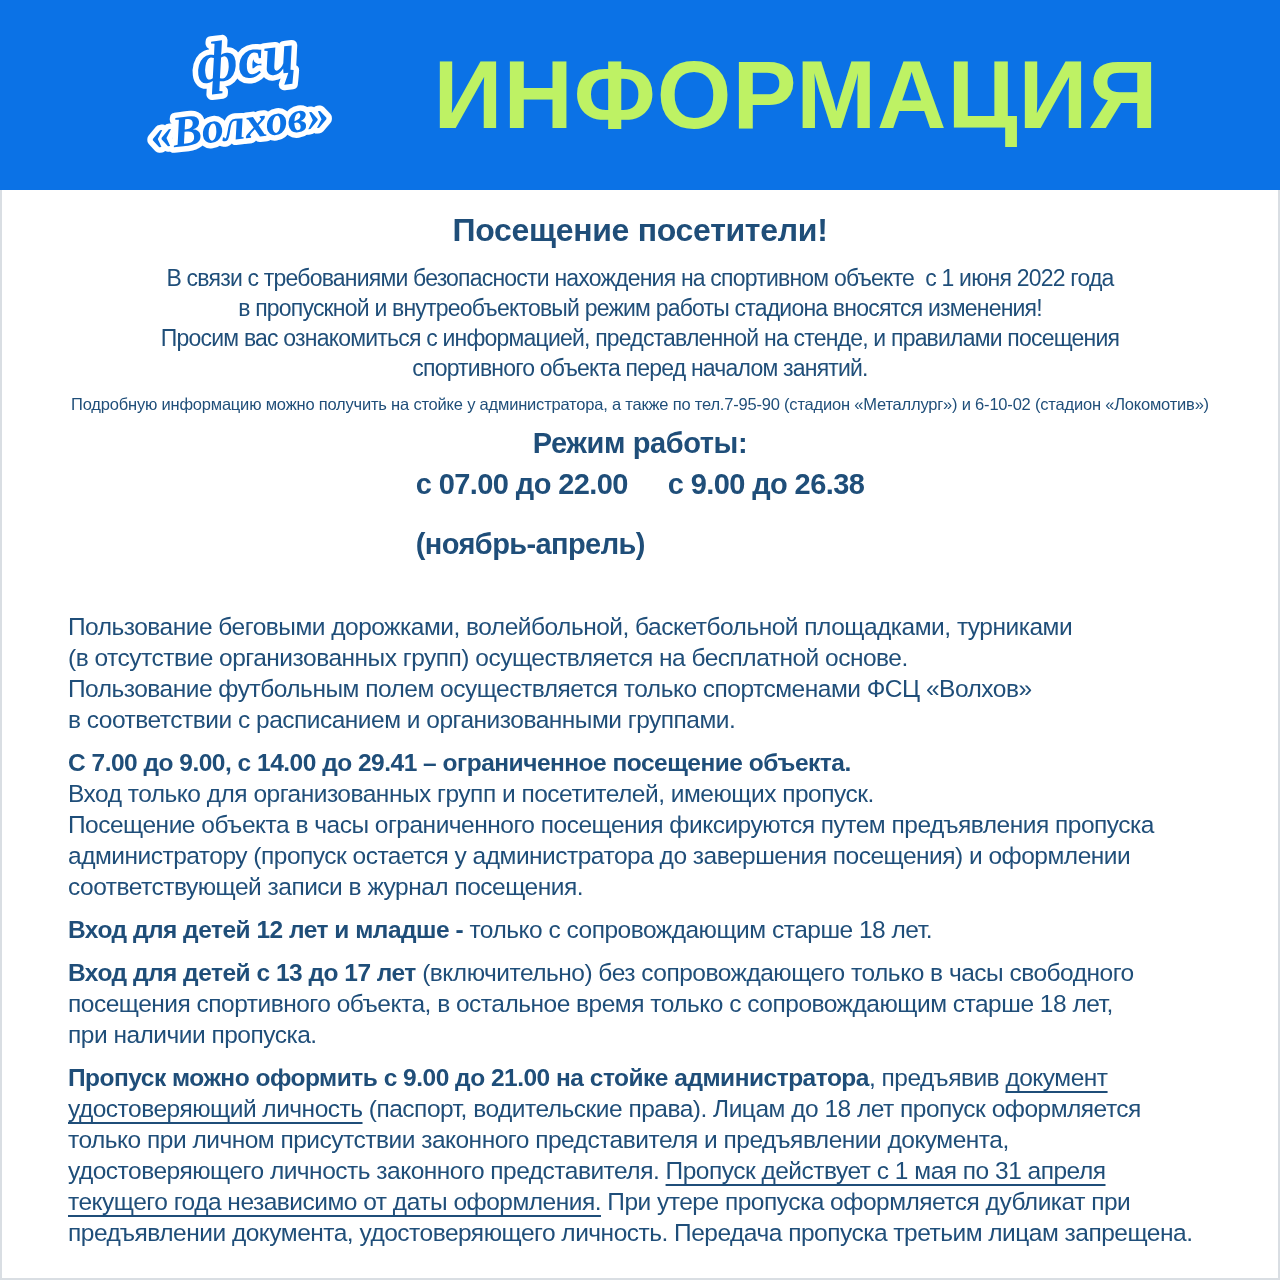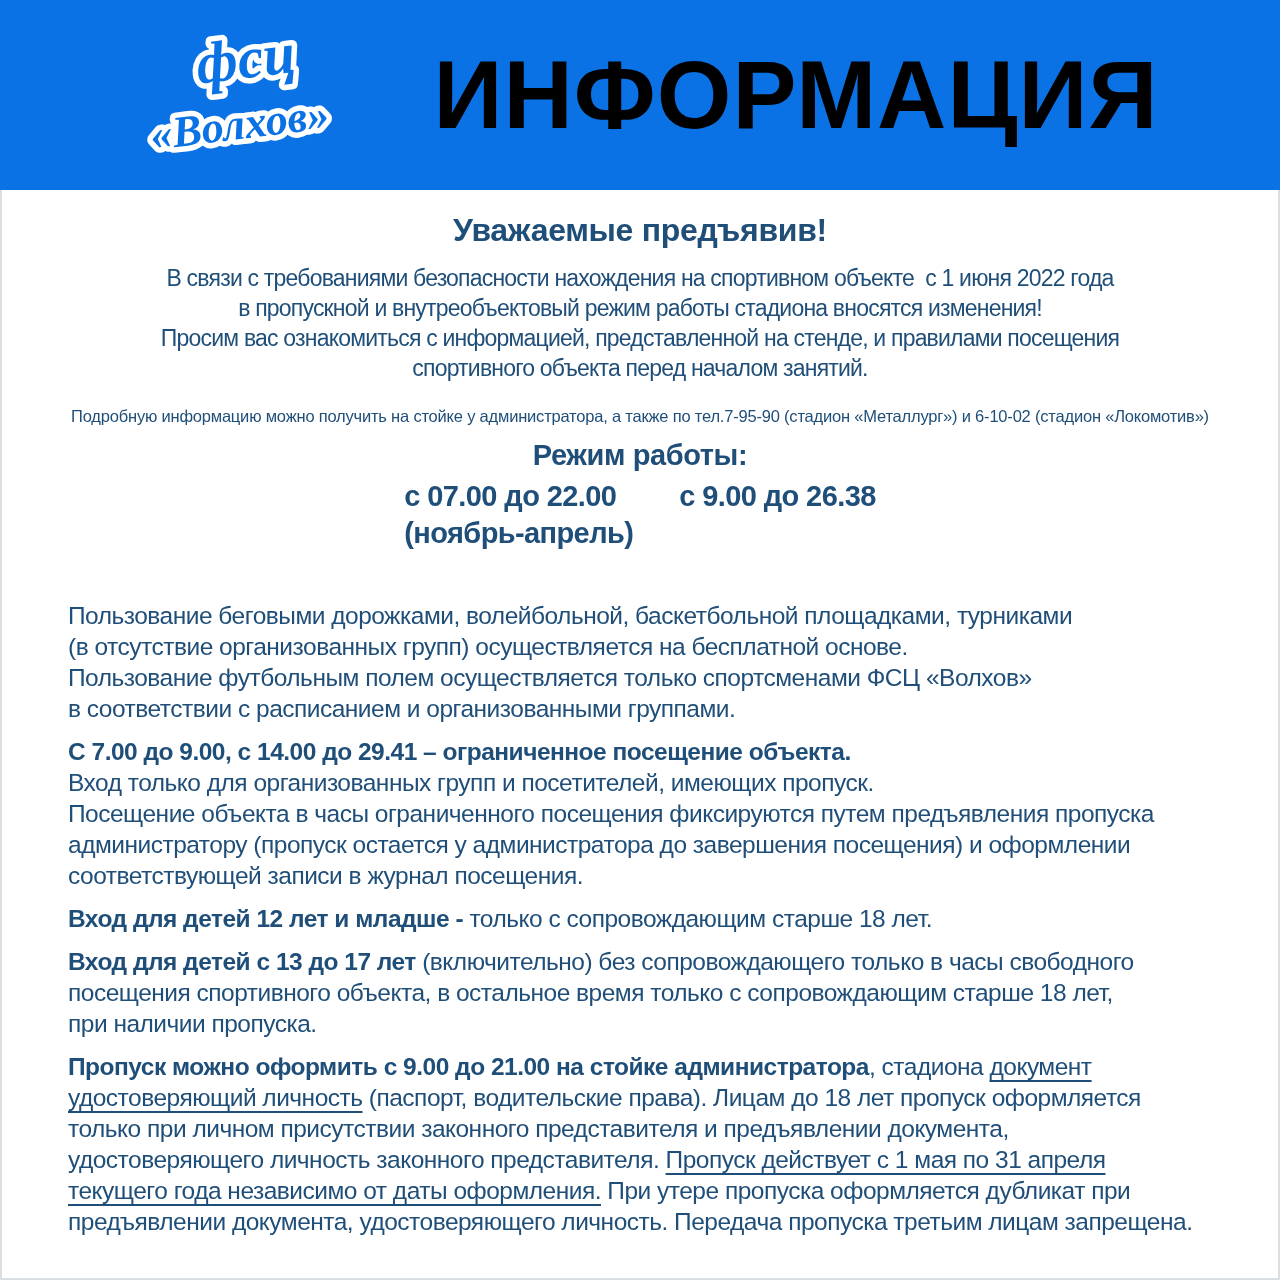--- a/index.html
+++ b/index.html
@@ -32,50 +32,50 @@
   }
   .logo text{
     font-family:"Liberation Serif",serif;
     font-style:italic;font-weight:700;
     fill:var(--header-bg);
     stroke:#ffffff;stroke-width:11;stroke-linejoin:round;
     paint-order:stroke fill;
   }
   .page-title{
     flex:1;text-align:center;padding-right:46px;
-    color:#000000;font-weight:700;font-size:96px;
+    color:#bef264;font-weight:700;font-size:96px;
     letter-spacing:1px;line-height:190px;white-space:nowrap;
   }
   
   .content{padding:20px 28px 0 68px;}
   .centered{text-align:center;margin-left:-40px;}
   .greeting{
     font-size:32px;font-weight:700;letter-spacing:-0.3px;
     margin-top:2px;
   }
   .intro{
     margin-top:14px;
     font-size:23px;font-weight:400;letter-spacing:-0.8px;
     line-height:30px;white-space:pre-wrap;
   }
   .note{
-    margin-top:24px;
+    margin-top:12px;
     font-size:16.5px;letter-spacing:-0.2px;text-align:center;
   }
   .schedule-heading{
     margin-top:13px;
     font-size:29px;font-weight:700;letter-spacing:-0.4px;text-align:center;
   }
   .schedule{
     display:inline-grid;
     grid-template-columns:auto auto;
     column-gap:46px;row-gap:0;
     margin-top:6px;
     font-size:29px;font-weight:700;letter-spacing:-0.6px;
-    line-height:37px;text-align:left;
+    line-height:37px;text-align:left;gap:23px;
   }
   .sections{margin-top:17px;}
   .section{
     font-size:24.5px;letter-spacing:-0.5px;line-height:31px;
     white-space:pre-wrap;
     margin-bottom:12px;
   }
   .section .b{font-weight:700;}
   .section .u{
     text-decoration:underline;
@@ -93,21 +93,21 @@
       <g transform="rotate(-7 120 78)">
         <text x="132" y="62" font-size="58" text-anchor="middle">фсц</text>
         <text x="118" y="122" font-size="44" text-anchor="middle">«Волхов»</text>
       </g>
     </svg>
     <div class="page-title">ИНФОРМАЦИЯ</div>
   </div>
 
   <div class="content">
 
-    <div class="greeting centered">Уважаемые предъявив!</div>
+    <div class="greeting centered">Посещение посетители!</div>
 
     <div class="intro centered">В связи с требованиями безопасности нахождения на спортивном объекте  с 1 июня 2022 года
 в пропускной и внутреобъектовый режим работы стадиона вносятся изменения!
 Просим вас ознакомиться с информацией, представленной на стенде, и правилами посещения
 спортивного объекта перед началом занятий.</div>
 
     <div class="note centered">Подробную информацию можно получить на стойке у администратора, а также по тел.7-95-90 (стадион «Металлург») и 6-10-02 (стадион «Локомотив»)</div>
 
     <div class="schedule-heading centered">Режим работы:</div>
 
@@ -127,21 +127,21 @@
 в соответствии с расписанием и организованными группами.</span></p>
       <p class="section"><span class="b">С 7.00 до 9.00, с 14.00 до 29.41 – ограниченное посещение объекта.</span><span>
 Вход только для организованных групп и посетителей, имеющих пропуск.
 Посещение объекта в часы ограниченного посещения фиксируются путем предъявления пропуска
 администратору (пропуск остается у администратора до завершения посещения) и оформлении
 соответствующей записи в журнал посещения.</span></p>
       <p class="section"><span class="b">Вход для детей 12 лет и младше -</span><span> только с сопровождающим старше 18 лет.</span></p>
       <p class="section"><span class="b">Вход для детей с 13 до 17 лет</span><span> (включительно) без сопровождающего только в часы свободного
 посещения спортивного объекта, в остальное время только с сопровождающим старше 18 лет,
 при наличии пропуска.</span></p>
-      <p class="section"><span class="b">Пропуск можно оформить с 9.00 до 21.00 на стойке администратора</span><span>, стадиона </span><span class="u">документ
+      <p class="section"><span class="b">Пропуск можно оформить с 9.00 до 21.00 на стойке администратора</span><span>, предъявив </span><span class="u">документ
 удостоверяющий личность</span><span> (паспорт, водительские права). Лицам до 18 лет пропуск оформляется
 только при личном присутствии законного представителя и предъявлении документа,
 удостоверяющего личность законного представителя. </span><span class="u">Пропуск действует с 1 мая по 31 апреля
 текущего года независимо от даты оформления.</span><span> При утере пропуска оформляется дубликат при
 предъявлении документа, удостоверяющего личность. Передача пропуска третьим лицам запрещена.</span></p>
     </div>
 
   </div>
 </div>
 

